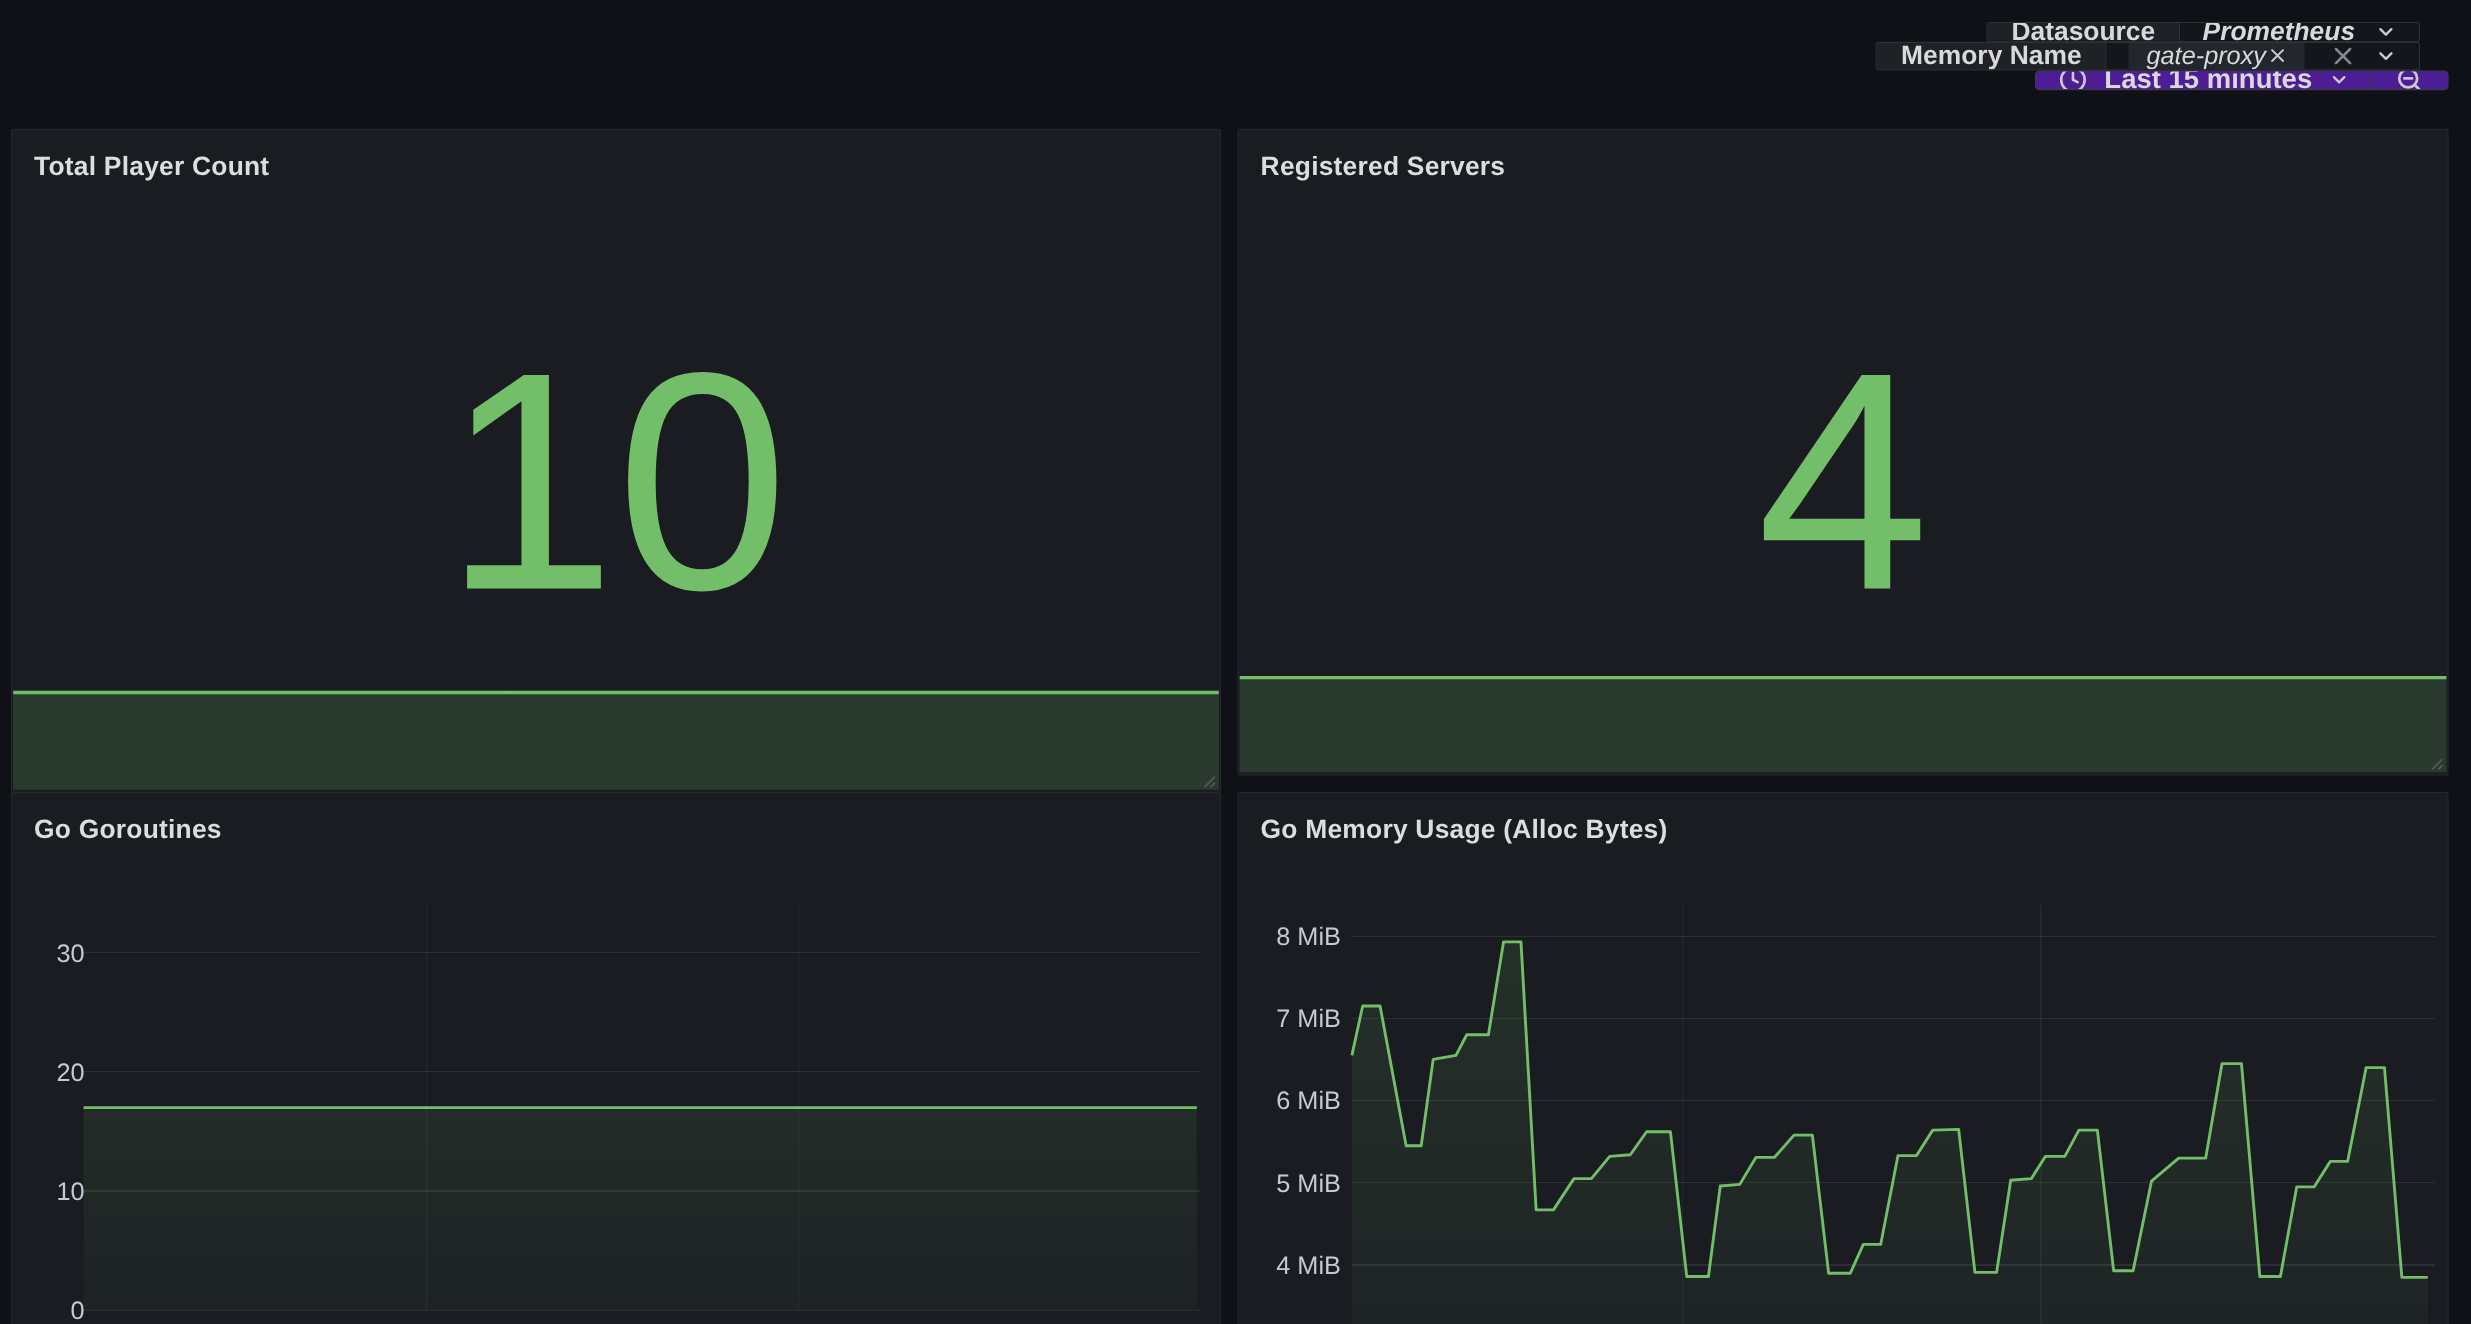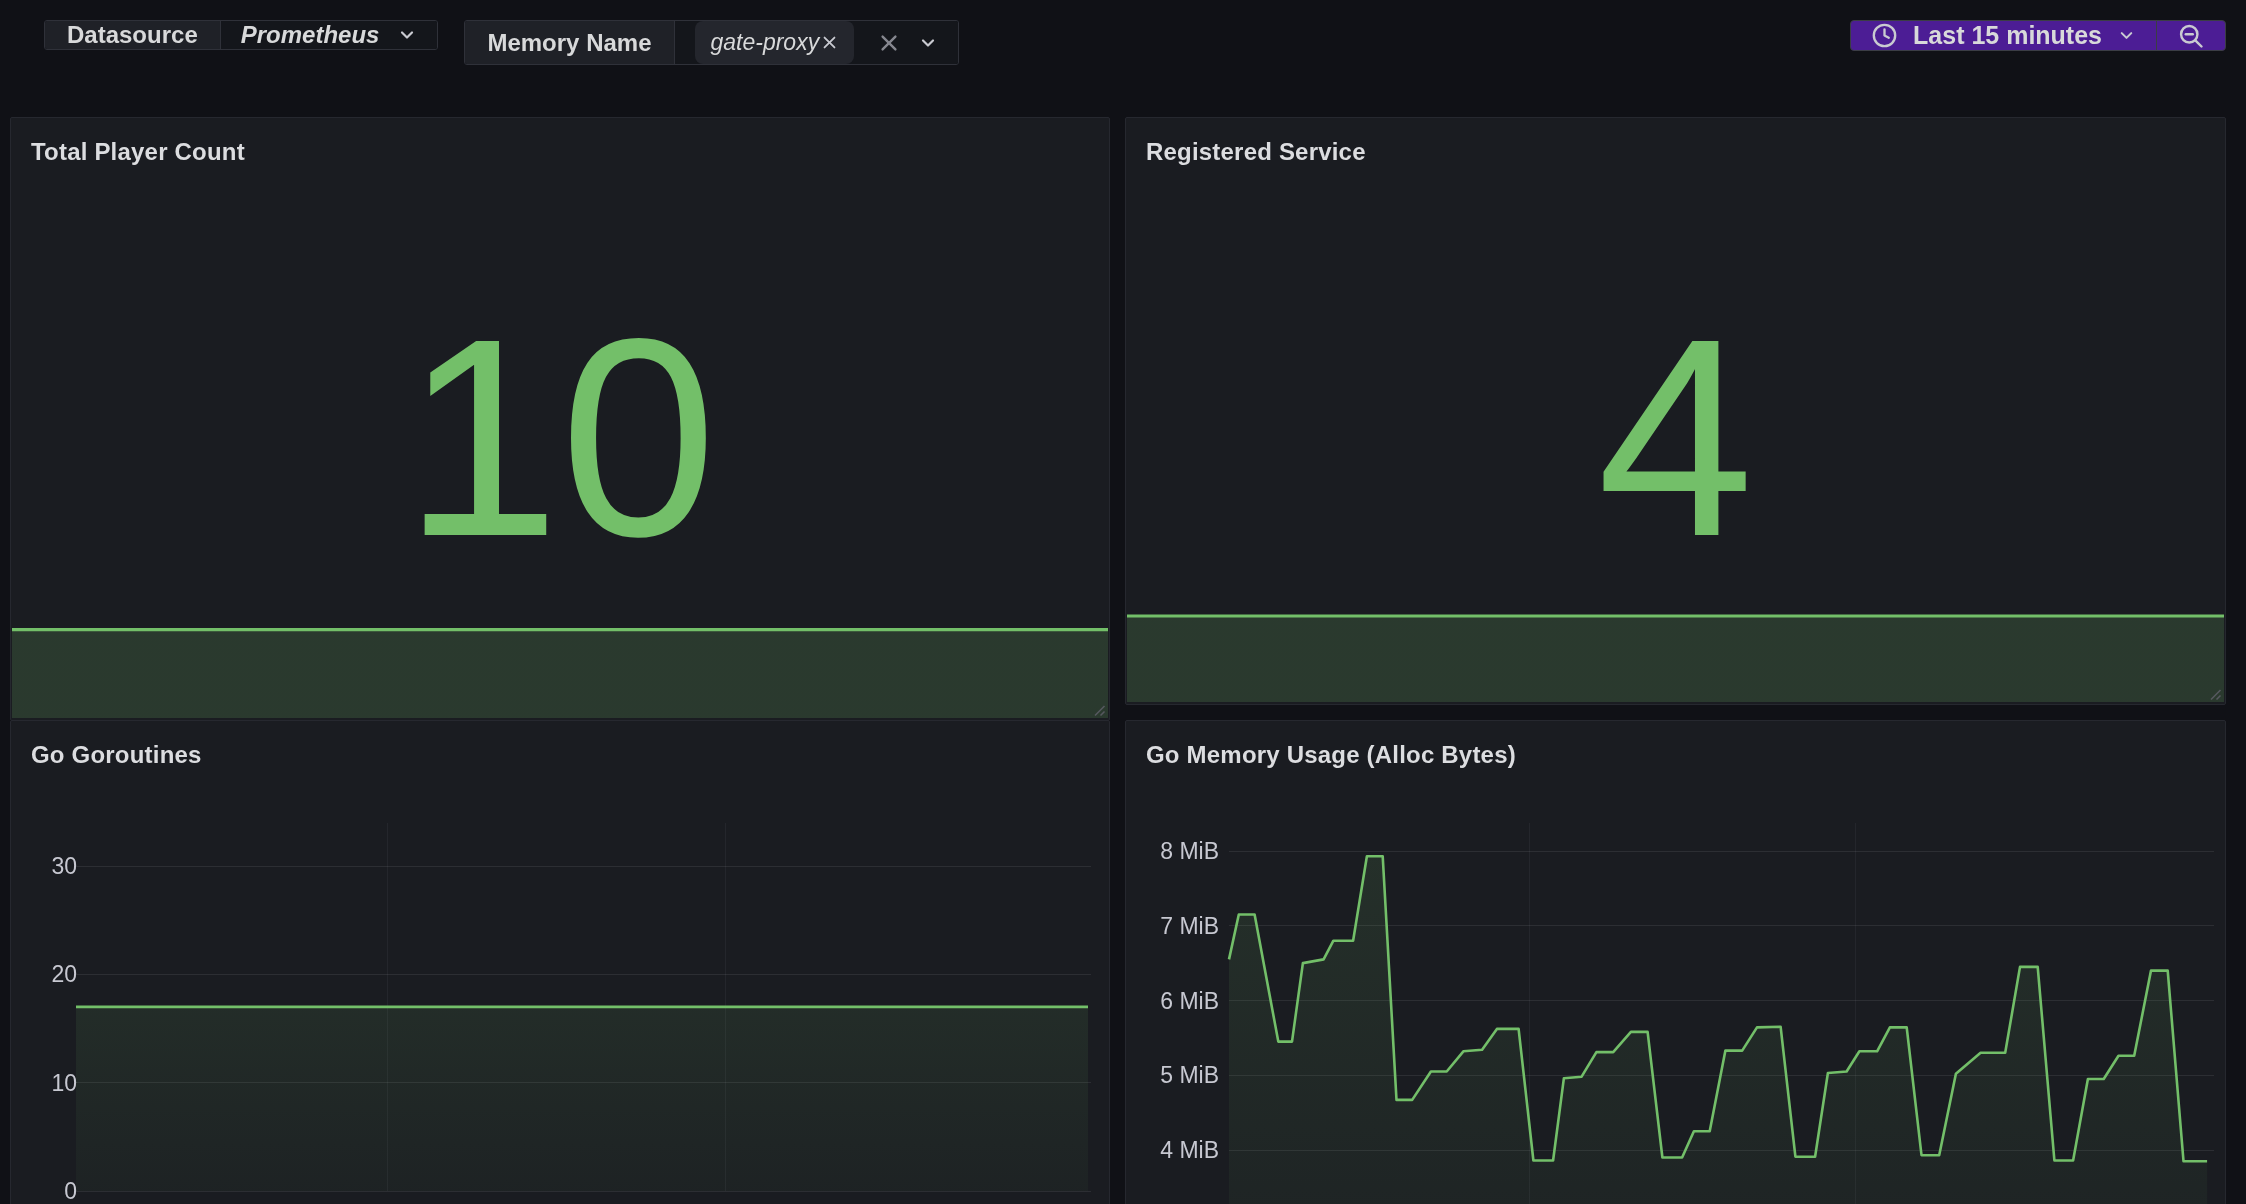--- a/index.html
+++ b/index.html
@@ -6,22 +6,22 @@
   html,body { width: 2246px; height: 1204px; overflow: hidden; }
   body {
     position: relative;
     background: #101116;
     font-family: "Liberation Sans", sans-serif;
     color: #d8d9da;
   }
 
   
   .toolbar {
-    position: absolute; left: 44px; right: 20px; top: 20px; height: 62px;
-    display: flex; align-items: flex-start;
+    position: absolute; left: 32px; right: 20px; top: 20px; height: 62px;
+    display: flex; align-items: flex-end; flex-direction: column;
   }
   .filter-group {
     display: flex; align-items: stretch;
     border: 1px solid #2f3139; border-radius: 3px;
     margin-right: 26px; overflow: hidden;
   }
   .filter-label {
     background: #1f2127; display: flex; align-items: center;
     padding: 0 22px; font-size: 24px; font-weight: 700; color: #d8d9da;
     border-right: 1px solid #2f3139; white-space: nowrap;
@@ -151,21 +151,21 @@
       <path d="M1.0 498.0 L1097.0 498.0" fill="none" stroke="#73BF69" stroke-width="3" stroke-linejoin="round" stroke-linecap="butt"></path>
     </svg>
   <div class="stat-value">10</div>
   <svg class="resize-handle" width="16" height="16" viewBox="0 0 16 16" fill="none" stroke="#56585f" stroke-width="1.6">
       <line x1="14.5" y1="5" x2="5" y2="14.5"></line>
       <line x1="14.5" y1="10.5" x2="10.5" y2="14.5"></line>
     </svg>
 </section>
 
 <section class="panel" id="panel-registered-servers">
-  <h2 class="panel-title">Registered Service</h2>
+  <h2 class="panel-title">Registered Servers</h2>
   <svg class="chart" viewBox="0 0 1099 586" preserveAspectRatio="none">
       <defs>
         <linearGradient id="area-grad-1" x1="0" y1="0" x2="0" y2="1">
           <stop offset="0%" stop-color="rgba(115,191,105,0.18)"></stop>
           <stop offset="100%" stop-color="rgba(115,191,105,0.18)"></stop>
         </linearGradient>
       </defs>
       <path d="M1.0 498.0 L1098.0 498.0 L1098.0 584 L1.0 584 Z" fill="url(#area-grad-1)" stroke="none"></path>
       <path d="M1.0 498.0 L1098.0 498.0" fill="none" stroke="#73BF69" stroke-width="3" stroke-linejoin="round" stroke-linecap="butt"></path>
     </svg>

